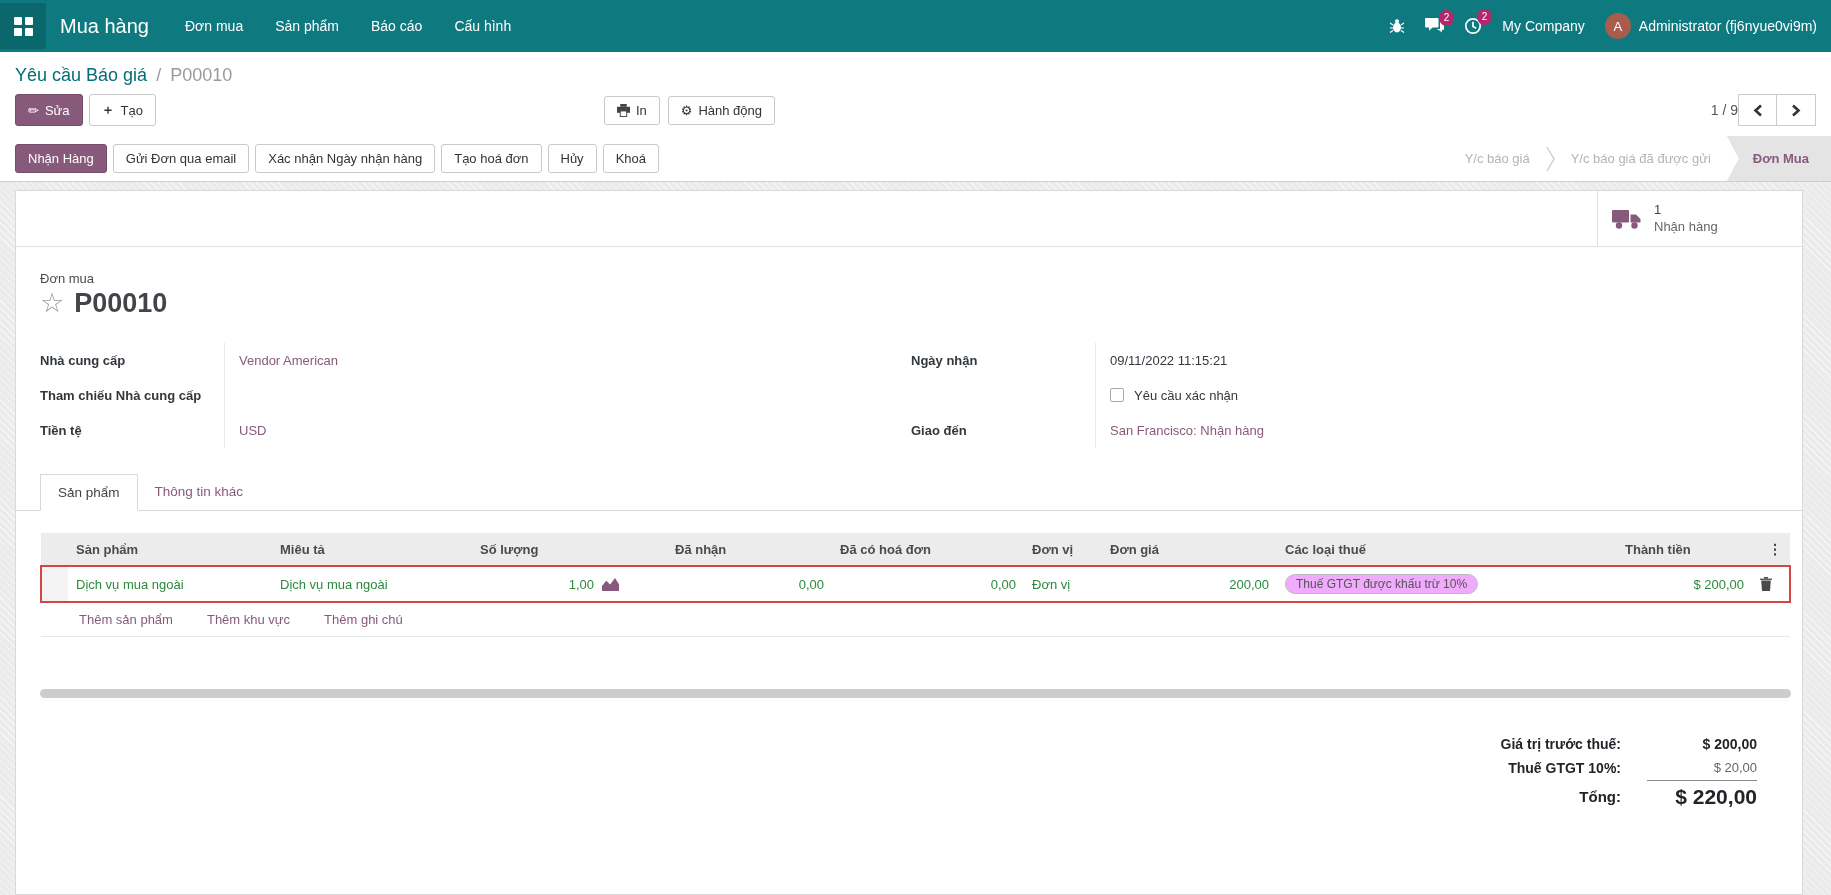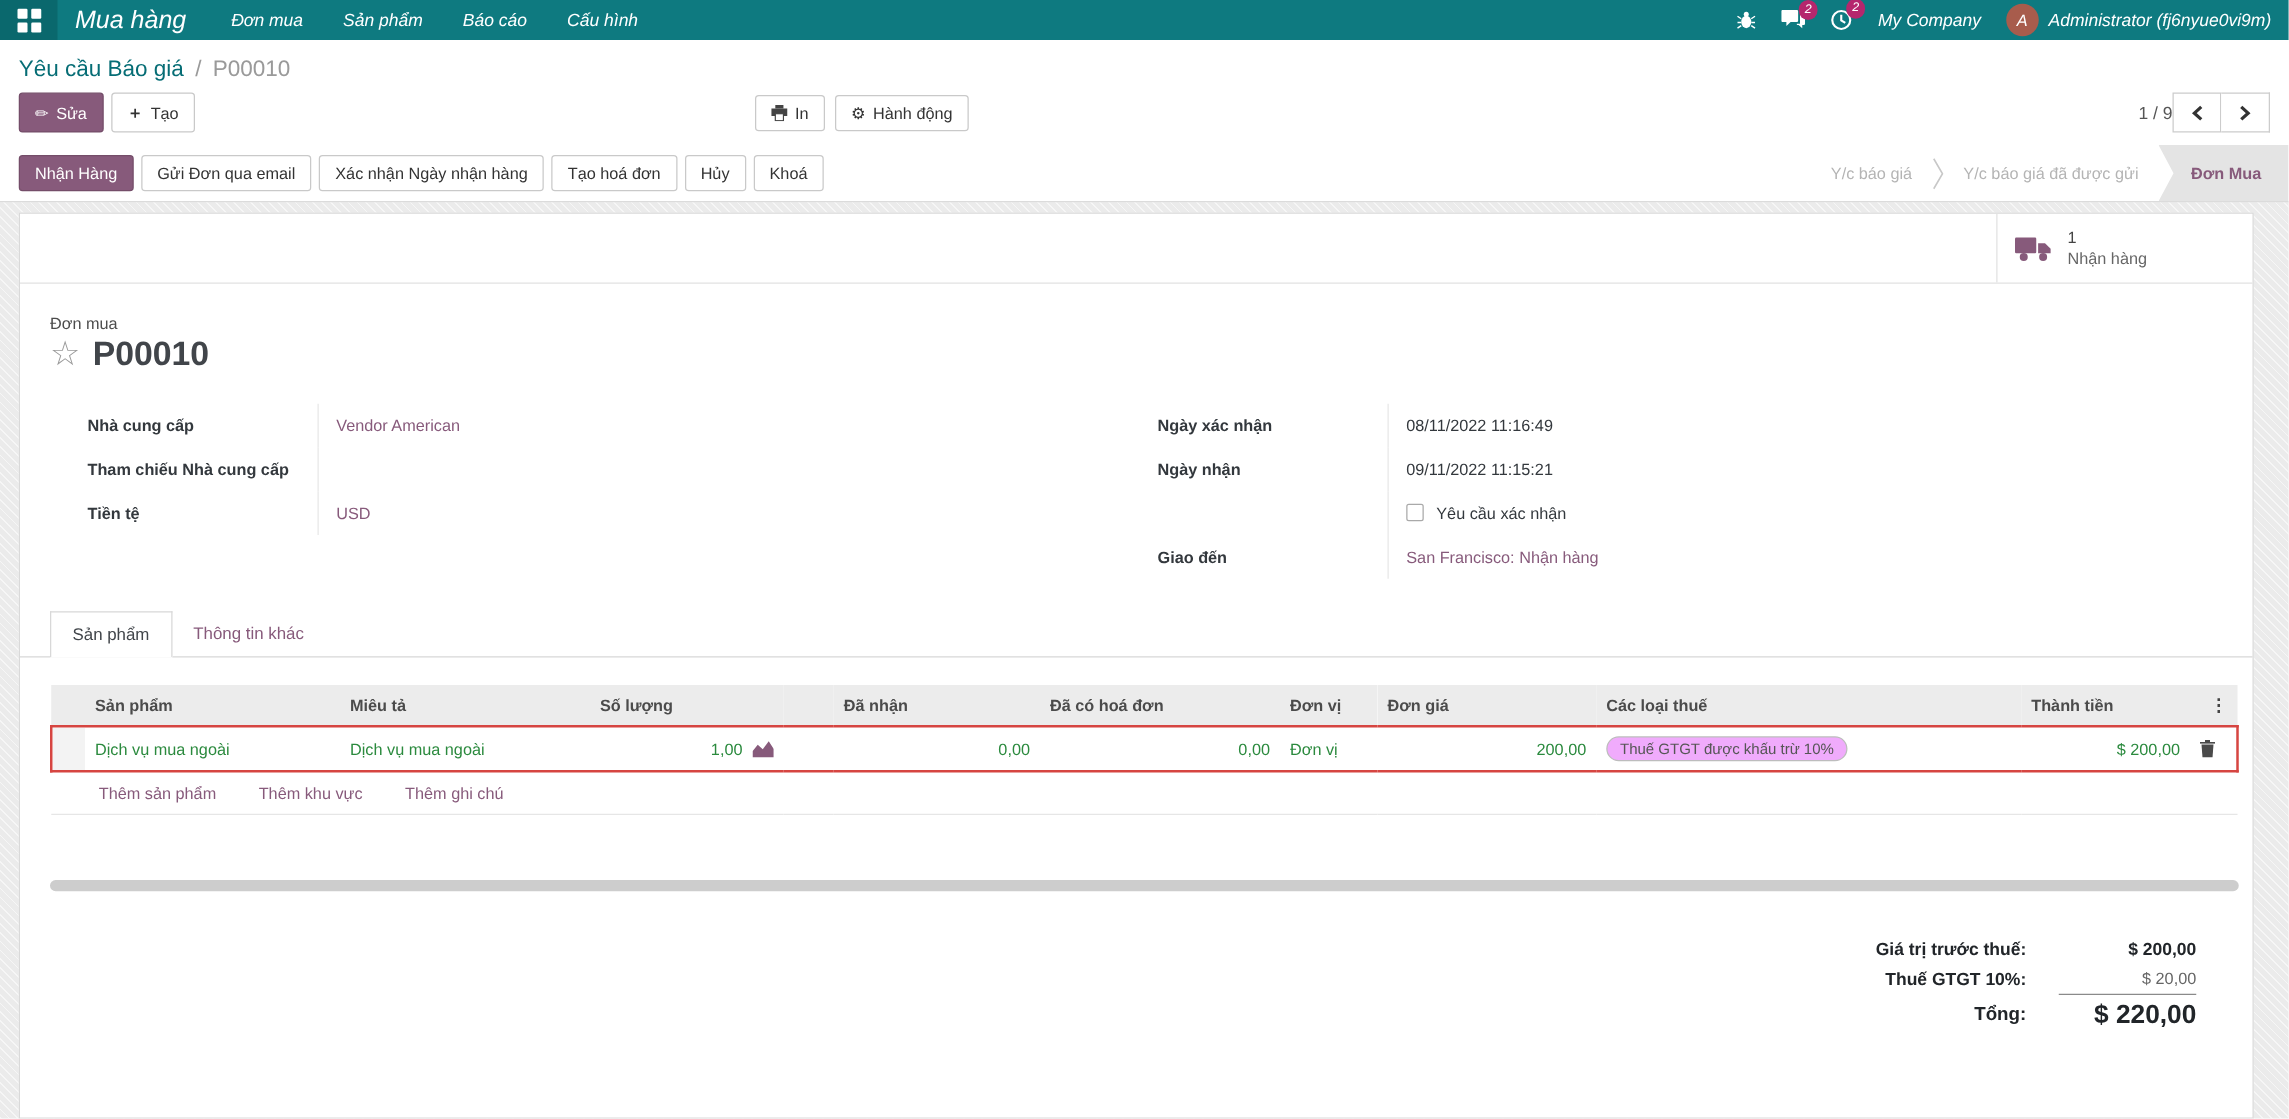--- a/index.html
+++ b/index.html
@@ -6,22 +6,22 @@
     --navbar-bg:#0e7a80; --navbar-bg-dark:#0a686d; --primary:#875a7b; --link:#875a7b;
     --teal-link:#066d75; --row-green:#2b8a3e; --highlight-red:#d64541; --badge:#b5276d;
     --avatar-bg:#a85c4c;
   }
   *{box-sizing:border-box;margin:0;padding:0;}
   html,body{width:1831px;height:895px;overflow:hidden;}
   body{font-family:"Liberation Sans",sans-serif;font-size:13px;color:#4c4c4c;background:#fff;
        display:flex;flex-direction:column;}
 
   
-  .navbar{height:32px;background:var(--navbar-bg,#0e7a80);display:flex;align-items:center;
-          color:#fff;flex-shrink:0;font-style:italic;}
+  .navbar{height:52px;background:var(--navbar-bg,#0e7a80);display:flex;align-items:center;
+          color:#fff;flex-shrink:0;}
   .apps-btn{width:46px;height:46px;background:var(--navbar-bg-dark,#0a686d);display:flex;
             align-items:center;justify-content:center;cursor:pointer;}
   .apps-grid{display:grid;grid-template-columns:8px 8px;grid-template-rows:8px 8px;gap:3px;}
   .apps-grid span{background:#fff;border-radius:1px;}
   .brand{font-size:20px;padding:0 20px 0 14px;white-space:nowrap;}
   .nav-items{display:flex;height:100%;}
   .nav-item{display:flex;align-items:center;padding:0 16px;font-size:14px;cursor:pointer;}
   .nav-right{margin-left:auto;display:flex;align-items:center;gap:20px;padding-right:14px;}
   .nav-icon{position:relative;display:flex;align-items:center;cursor:pointer;}
   .nav-badge{position:absolute;top:-8px;right:-10px;background:var(--badge,#b5276d);color:#fff;
@@ -72,21 +72,21 @@
              padding:0 14px;cursor:pointer;}
   .smart-txt{display:flex;flex-direction:column;font-size:13px;color:#666;line-height:1.25;}
   .smart-count{color:#444;}
 
   .title-block{padding:24px 24px 0 24px;}
   .doc-type{font-size:13px;color:#4c4c4c;margin-bottom:2px;}
   .title-row{display:flex;align-items:center;gap:10px;}
   .fav-star{font-size:27px;color:#9a9a9a;cursor:pointer;line-height:1;}
   .doc-name{font-size:27px;font-weight:bold;color:#41454a;}
 
-  .field-groups{display:grid;grid-template-columns:1fr 1fr;column-gap:56px;padding:24px 76px 0 24px;margin-left:30px;}
+  .field-groups{display:grid;grid-template-columns:1fr 1fr;column-gap:56px;padding:24px 76px 0 24px;}
   .f-row{display:flex;min-height:35px;align-items:center;}
   .f-label{width:185px;flex-shrink:0;font-weight:bold;color:#33383d;border-right:1px solid #e8e8e8;
            padding:6px 10px 6px 0;font-size:13px;align-self:stretch;display:flex;align-items:center;}
   .f-value{padding-left:14px;font-size:13px;color:#33383d;}
   .f-link{color:var(--link,#875a7b);cursor:pointer;}
   .checkbox{display:inline-block;width:14px;height:14px;border:1px solid #a9a9a9;border-radius:2px;
             background:#fff;vertical-align:-2px;margin-right:10px;cursor:pointer;}
 
   
   .tabs{display:flex;border-bottom:1px solid #d8d8d8;margin-top:26px;padding-left:24px;}
@@ -288,24 +288,20 @@
         <div class="f-row">
           <div class="f-label">Tham chiếu Nhà cung cấp</div>
           <div class="f-value"></div>
         </div>
         <div class="f-row">
           <div class="f-label">Tiền tệ</div>
           <div class="f-value"><span class="f-link">USD</span></div>
         </div>
       </div>
       <div>
-        <div class="f-row">
-          <div class="f-label">Ngày xác nhận</div>
-          <div class="f-value">08/11/2022 11:16:49</div>
-        </div>
         <div class="f-row">
           <div class="f-label">Ngày nhận</div>
           <div class="f-value">09/11/2022 11:15:21</div>
         </div>
         <div class="f-row">
           <div class="f-label"></div>
           <div class="f-value">
             <span class="checkbox"></span><span>Yêu cầu xác nhận</span>
           </div>
         </div>

